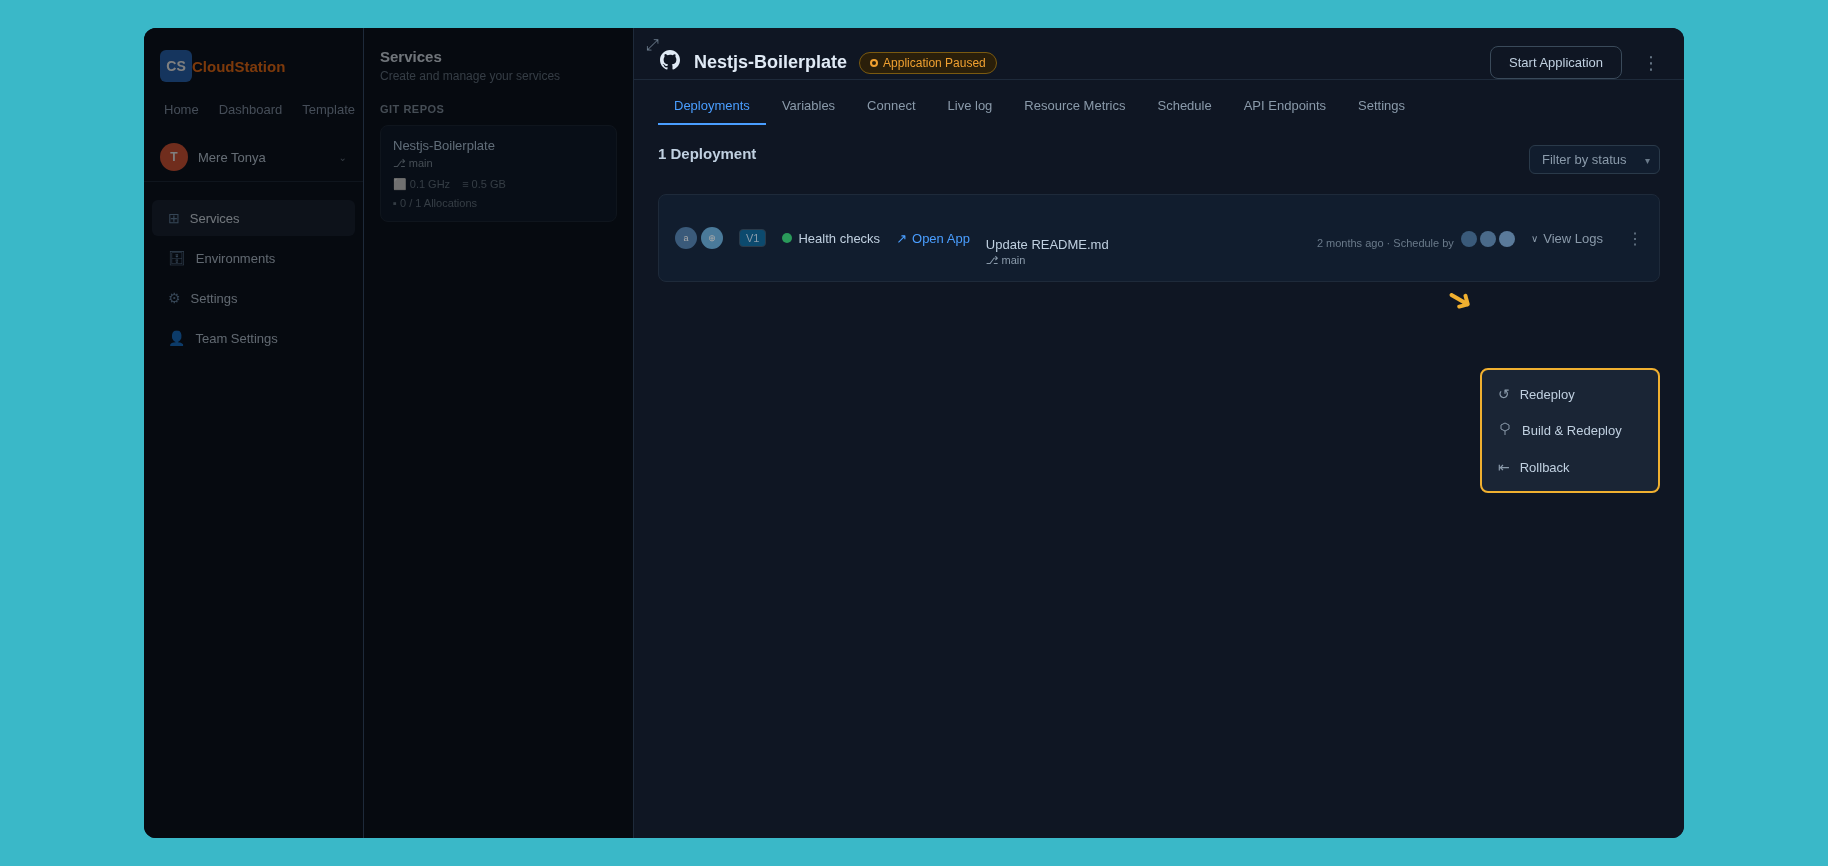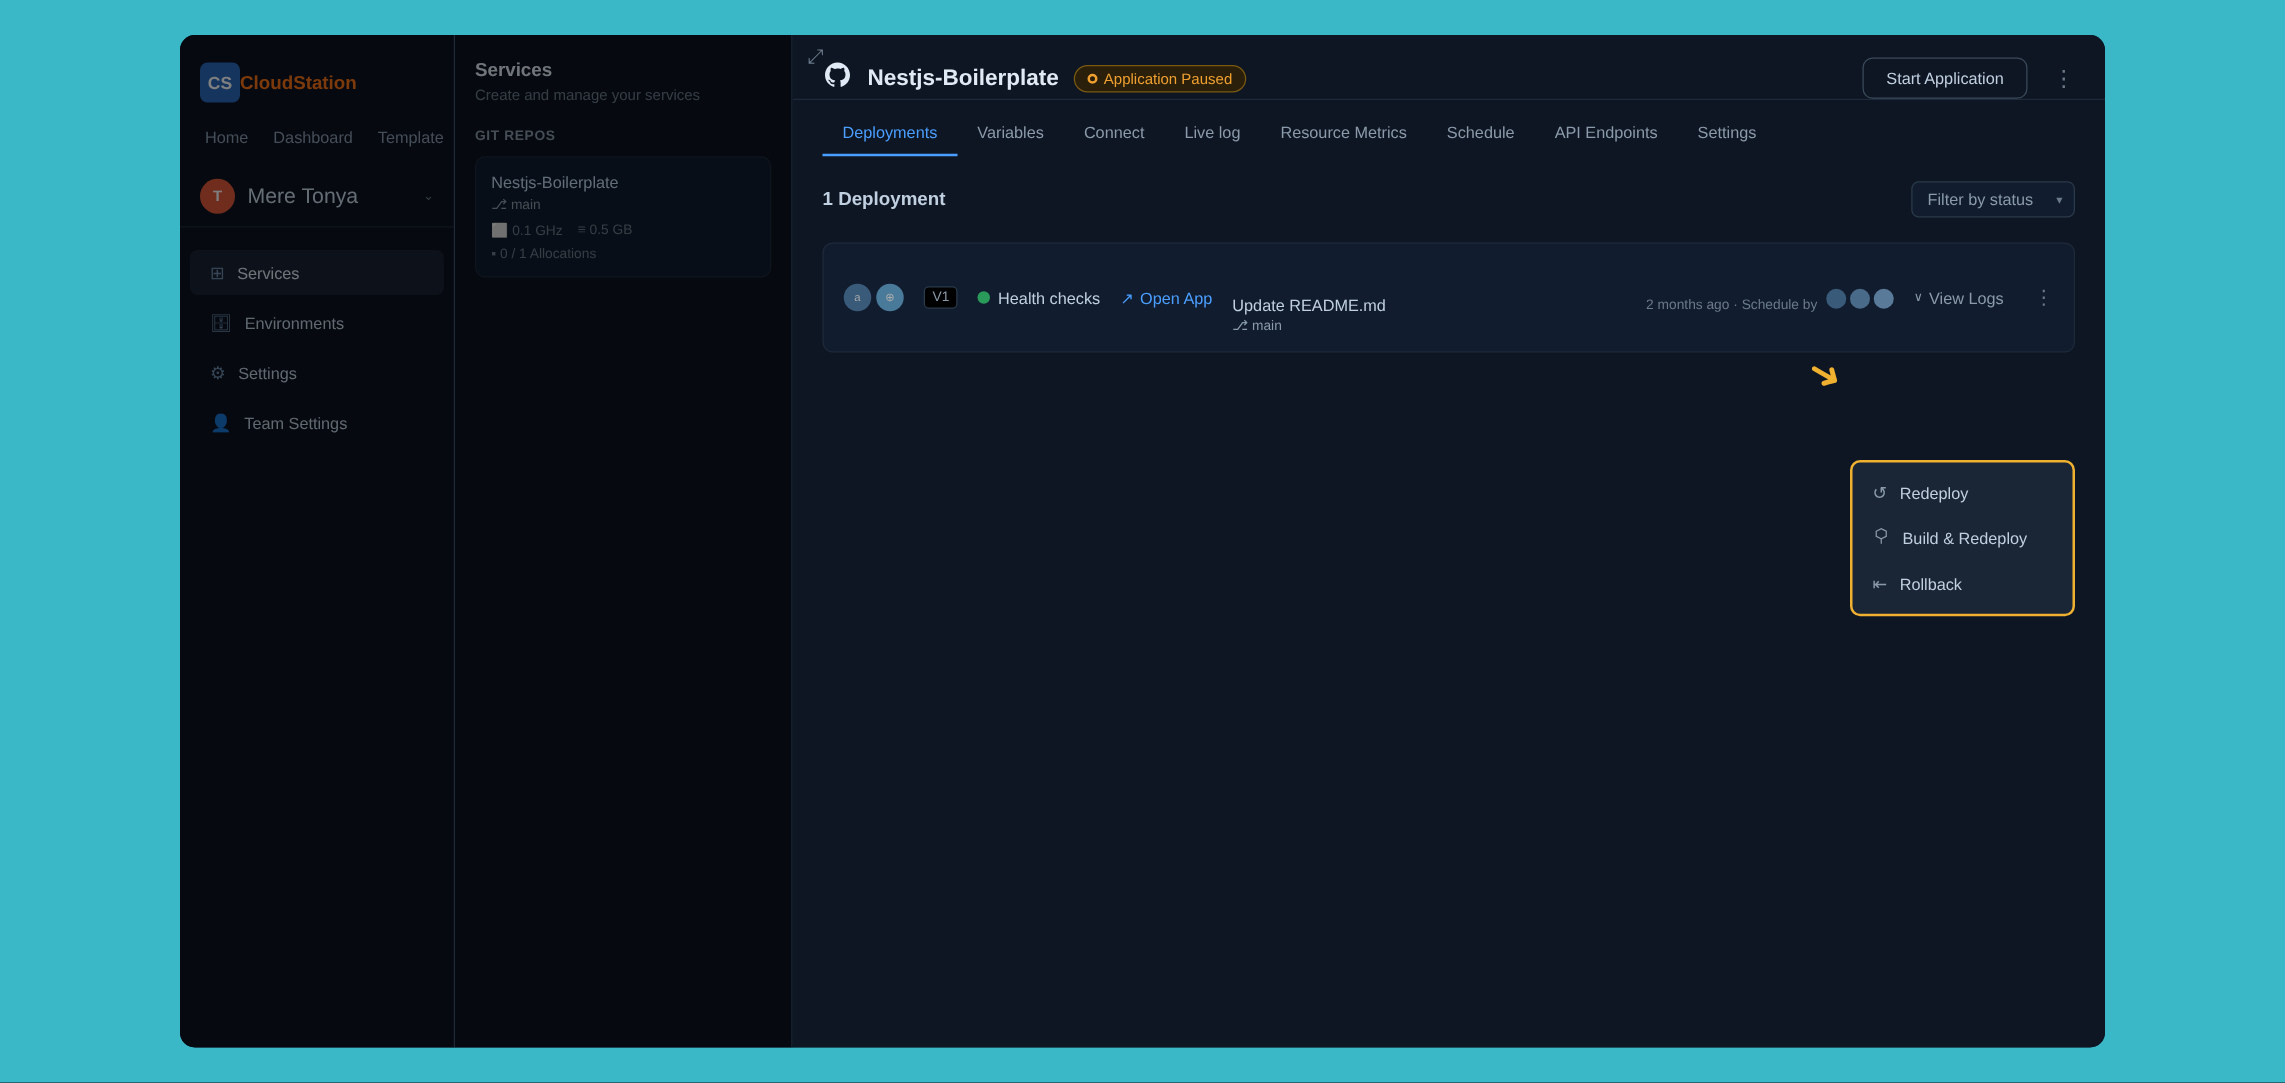--- a/index.html
+++ b/index.html
@@ -81,21 +81,21 @@
     }
     .avatar {
       width: 28px; height: 28px;
       background: #e05a3a;
       border-radius: 50%;
       display: flex; align-items: center; justify-content: center;
       color: white; font-size: 12px; font-weight: bold;
     }
     .user-name {
       color: #c8d8e8;
-      font-size: 17px;
+      font-size: 13px;
       flex: 1;
     }
     .chevron-icon { color: #6a7a8a; font-size: 10px; }
     .nav-item {
       display: flex;
       align-items: center;
       gap: 10px;
       padding: 10px 16px;
       cursor: pointer;
       border-radius: 6px;
@@ -216,21 +216,21 @@
     .tab.active {
       color: #4a9eff;
       border-bottom-color: #4a9eff;
     }
     .deployments-area {
       padding: 20px 24px;
       flex: 1;
     }
     .deploy-header {
       display: flex;
-      align-items: center;
+      align-items: flex-start;
       justify-content: space-between;
       margin-bottom: 20px;
     }
     .deploy-count { color: #c0d0e0; font-size: 15px; font-weight: 600; }
     .filter-select {
       background: #111d2e;
       border: 1px solid #2a3a4a;
       border-radius: 6px;
       color: #8a9aaa;
       padding: 6px 32px 6px 12px;
@@ -257,21 +257,21 @@
       border: 1px solid #1e2a3a;
       border-radius: 8px;
       padding: 14px 16px;
       display: flex;
       align-items: center;
       gap: 16px;
     }
     .deploy-avatars { display: flex; gap: 4px; align-items: center; }
     .deploy-avatar { width: 22px; height: 22px; border-radius: 50%; background: #3a5a7a; display: flex; align-items: center; justify-content: center; font-size: 9px; color: #aaa; }
     .deploy-version {
-      background: #000000;
+      background: #0c4a6e;
       border: 1px solid #2a3a4a;
       border-radius: 4px;
       color: #8a9aaa;
       font-size: 11px;
       padding: 2px 6px;
     }
     .health-check {
       display: flex;
       align-items: center;
       gap: 6px;

